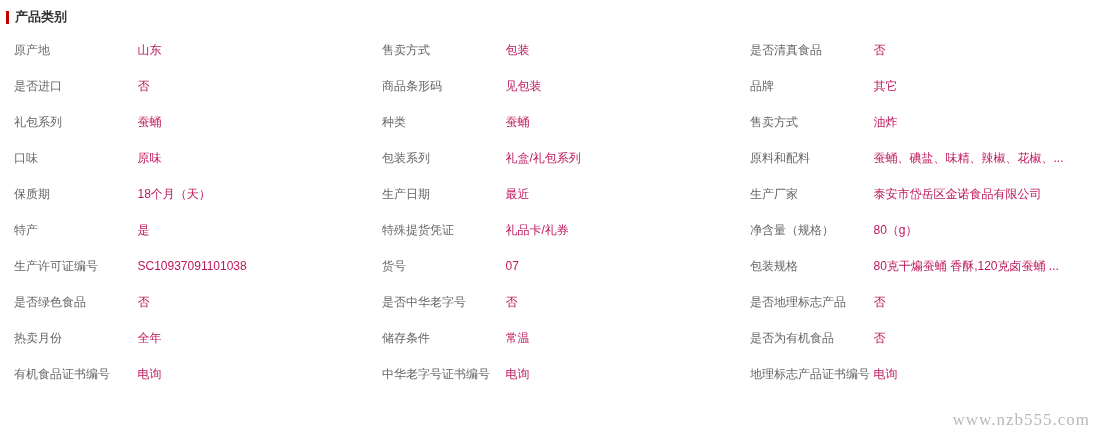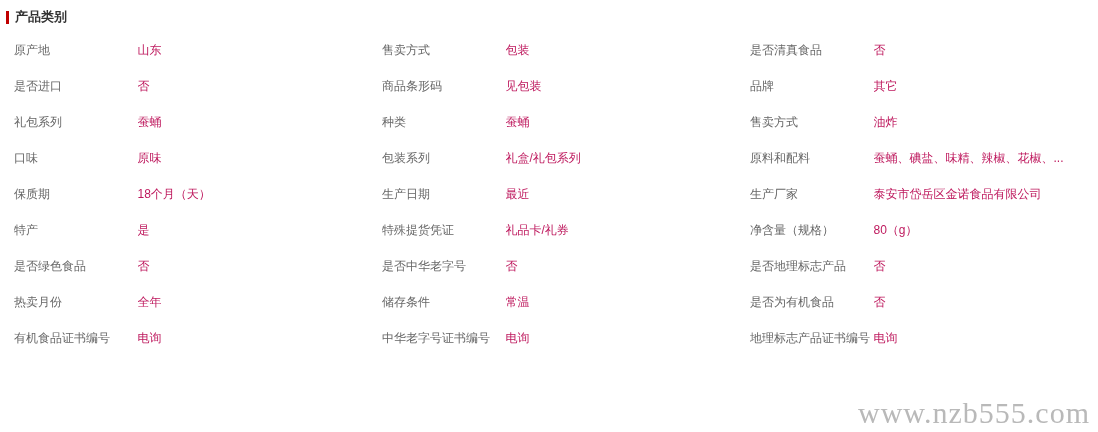--- a/index.html
+++ b/index.html
@@ -58,21 +58,21 @@
     width: 222px;
   }
   td.spacer {
     width: 6px;
   }
   .watermark {
     position: absolute;
     right: 8px;
     bottom: 2px;
     font-family: "Liberation Serif", serif;
-    font-size: 30px;
+    font-size: 17px;
     color: #b9b9b9;
     letter-spacing: 1px;
     white-space: nowrap;
   }
 </style>
 </head>
 <body>
 
 <div class="section-title">
   <span class="title-bar"></span>
@@ -135,20 +135,30 @@
       <td class="label">特产</td>
       <td class="value">是</td>
       <td class="spacer"></td>
       <td class="label">特殊提货凭证</td>
       <td class="value">礼品卡/礼券</td>
       <td class="spacer"></td>
       <td class="label">净含量（规格）</td>
       <td class="value">80（g）</td>
     </tr>
     <tr>
+      <td class="label">生产许可证编号</td>
+      <td class="value">SC10937091101038</td>
+      <td class="spacer"></td>
+      <td class="label">货号</td>
+      <td class="value">07</td>
+      <td class="spacer"></td>
+      <td class="label">包装规格</td>
+      <td class="value">80克干煸蚕蛹 香酥,120克卤蚕蛹 ...</td>
+    </tr>
+    <tr>
       <td class="label">是否绿色食品</td>
       <td class="value">否</td>
       <td class="spacer"></td>
       <td class="label">是否中华老字号</td>
       <td class="value">否</td>
       <td class="spacer"></td>
       <td class="label">是否地理标志产品</td>
       <td class="value">否</td>
     </tr>
     <tr>

